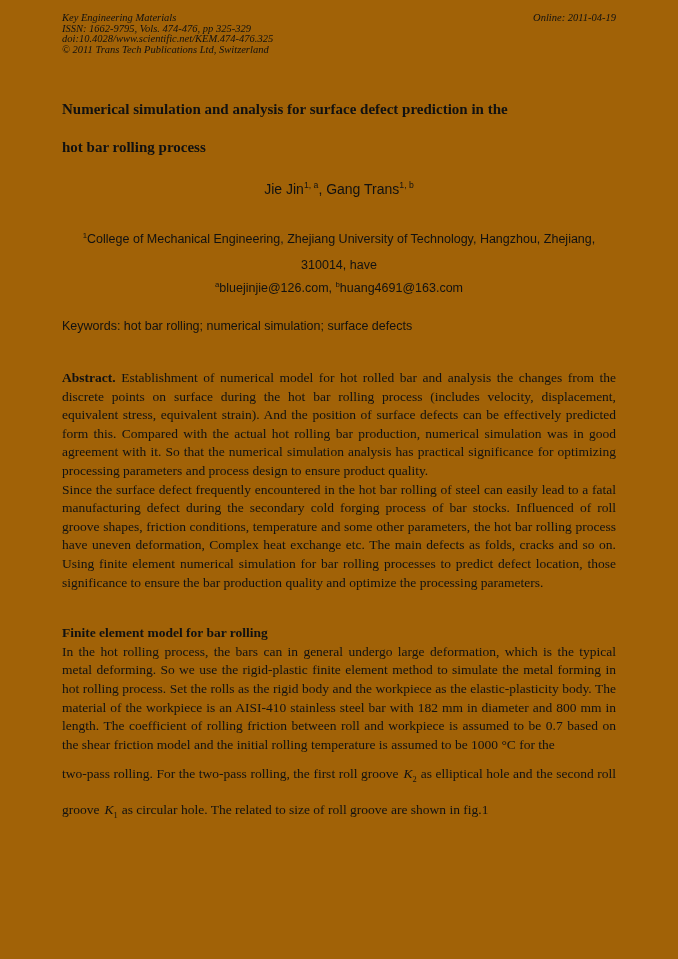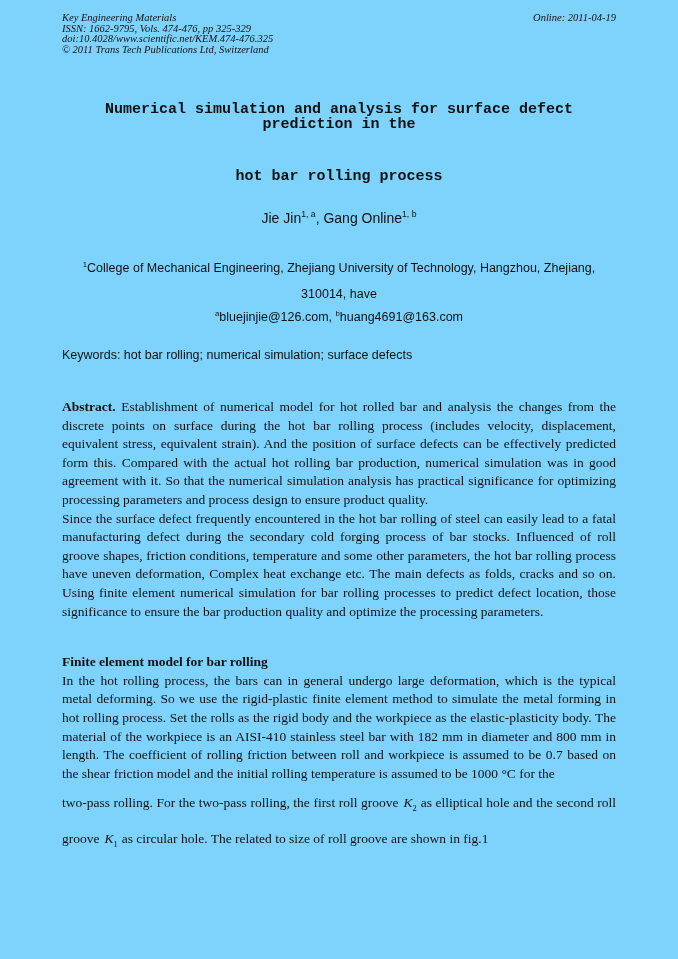--- a/index.html
+++ b/index.html
@@ -4,48 +4,48 @@
 <style>
   html, body {
     margin: 0;
     padding: 0;
     background: #ffffff;
   }
   .page {
     position: relative;
     width: 678px;
     height: 959px;
-    background: #7dd3fc;
+    background: #a16207;
     color: #111111;
     box-sizing: border-box;
     padding: 13px 62px 0 62px;
     overflow: hidden;
   }
   
   .page-header {
     display: flex;
     justify-content: space-between;
     align-items: flex-start;
     font-family: "Liberation Serif", serif;
     font-style: italic;
     font-size: 10.5px;
     line-height: 10.5px;
   }
   .page-header .left div { white-space: nowrap; }
   .page-header .right { white-space: nowrap; }
   
   .title-block {
     margin-top: 47px;
-    text-align: center;
-    font-family: Liberation Mono, monospace;
+    text-align: left;
+    font-family: Liberation Serif, serif;
     font-weight: bold;
     font-size: 15px;
     line-height: 15px;
   }
-  .title-line2 { margin-top: 37px; }
+  .title-line2 { margin-top: 23px; }
   .authors {
     margin-top: 26px;
     text-align: center;
     font-family: "Liberation Sans", sans-serif;
     font-weight: normal;
     font-size: 14px;
     line-height: 16px;
   }
   sup {
     font-size: 62%;
@@ -125,21 +125,21 @@
       <div>© 2011 Trans Tech Publications Ltd, Switzerland</div>
     </div>
     <div class="right">Online: 2011-04-19</div>
   </div>
 
   <div class="title-block">
     <div class="title-line1">Numerical simulation and analysis for surface defect prediction in the</div>
     <div class="title-line2">hot bar rolling process</div>
   </div>
 
-  <div class="authors"><span>Jie Jin</span><sup>1, a</sup><span>, </span><span>Gang Online</span><sup>1, b</sup></div>
+  <div class="authors"><span>Jie Jin</span><sup>1, a</sup><span>, </span><span>Gang Trans</span><sup>1, b</sup></div>
 
   <div class="affiliation">
     <div><sup>1</sup><span>College of Mechanical Engineering, Zhejiang University of Technology, Hangzhou, Zhejiang,</span></div>
     <div class="affiliation-line2">310014, have</div>
   </div>
 
   <div class="emails"><sup>a</sup><span>bluejinjie@126.com</span><span>, </span><sup>b</sup><span>huang4691@163.com</span></div>
 
   <div class="keywords"><span class="kw-label">Keywords:</span><span> hot bar rolling; numerical simulation; surface defects</span></div>
 

